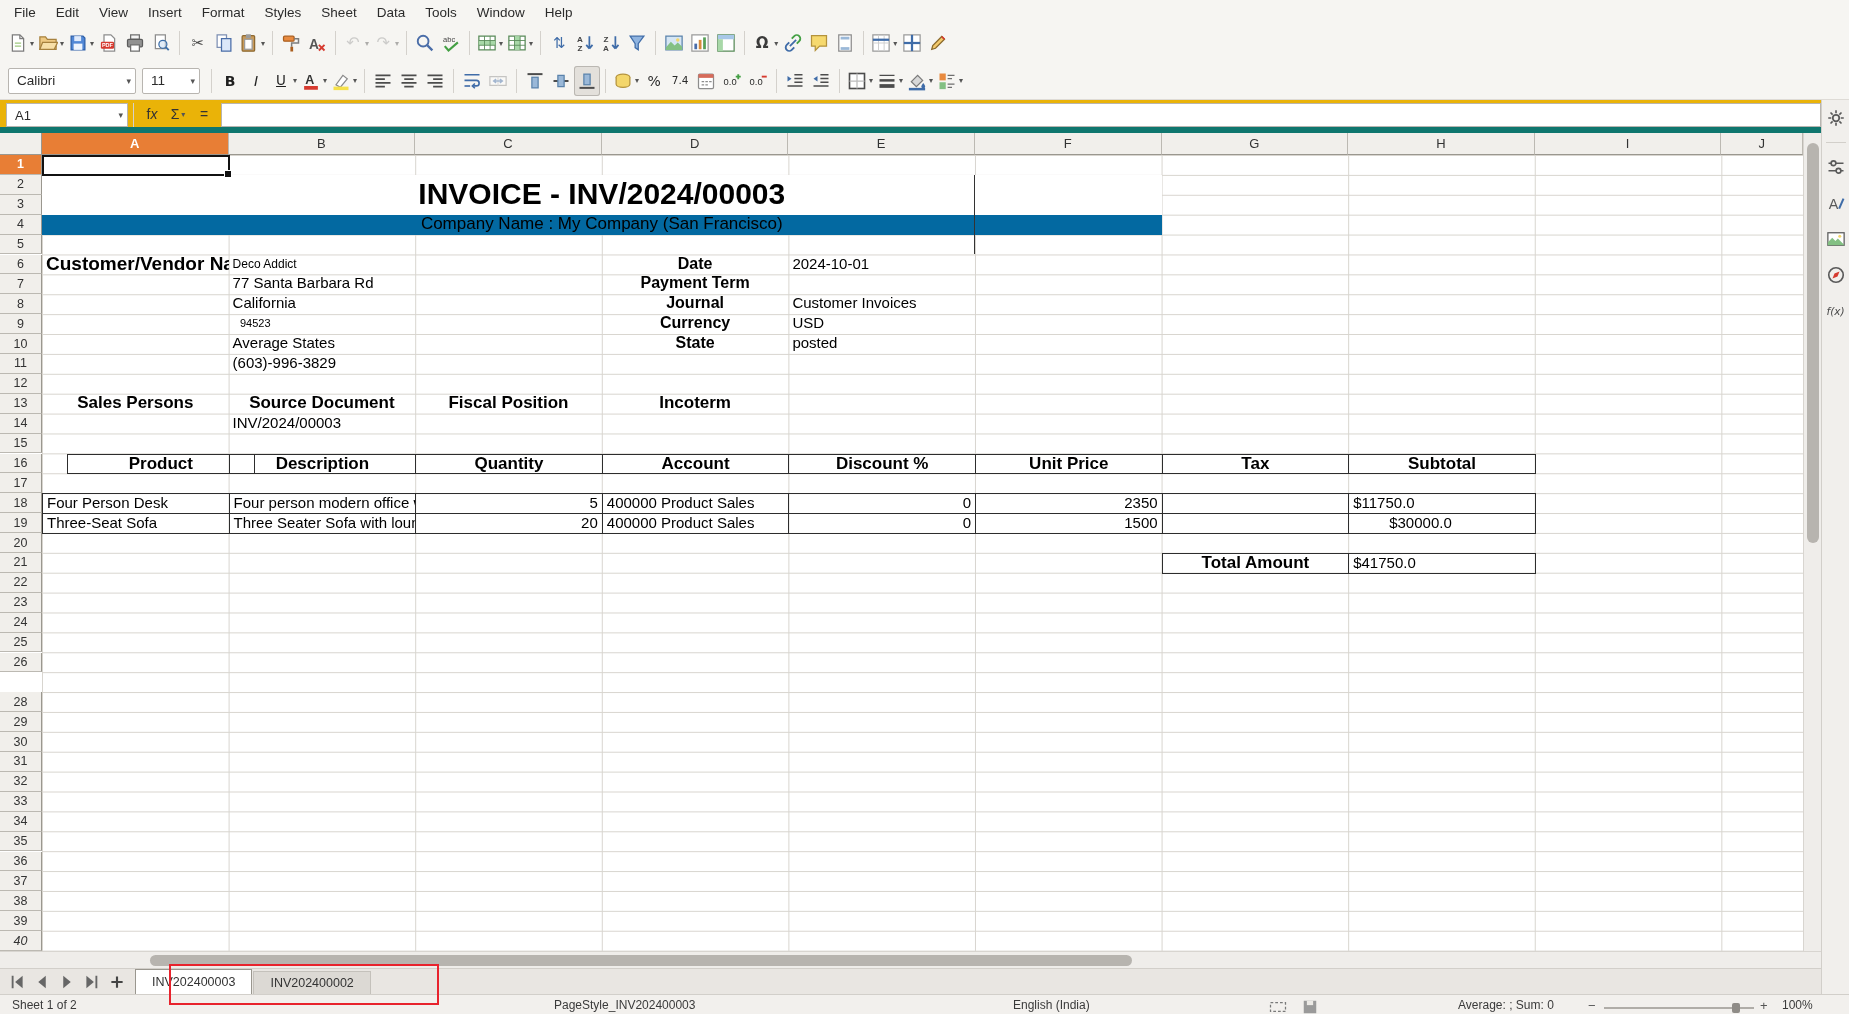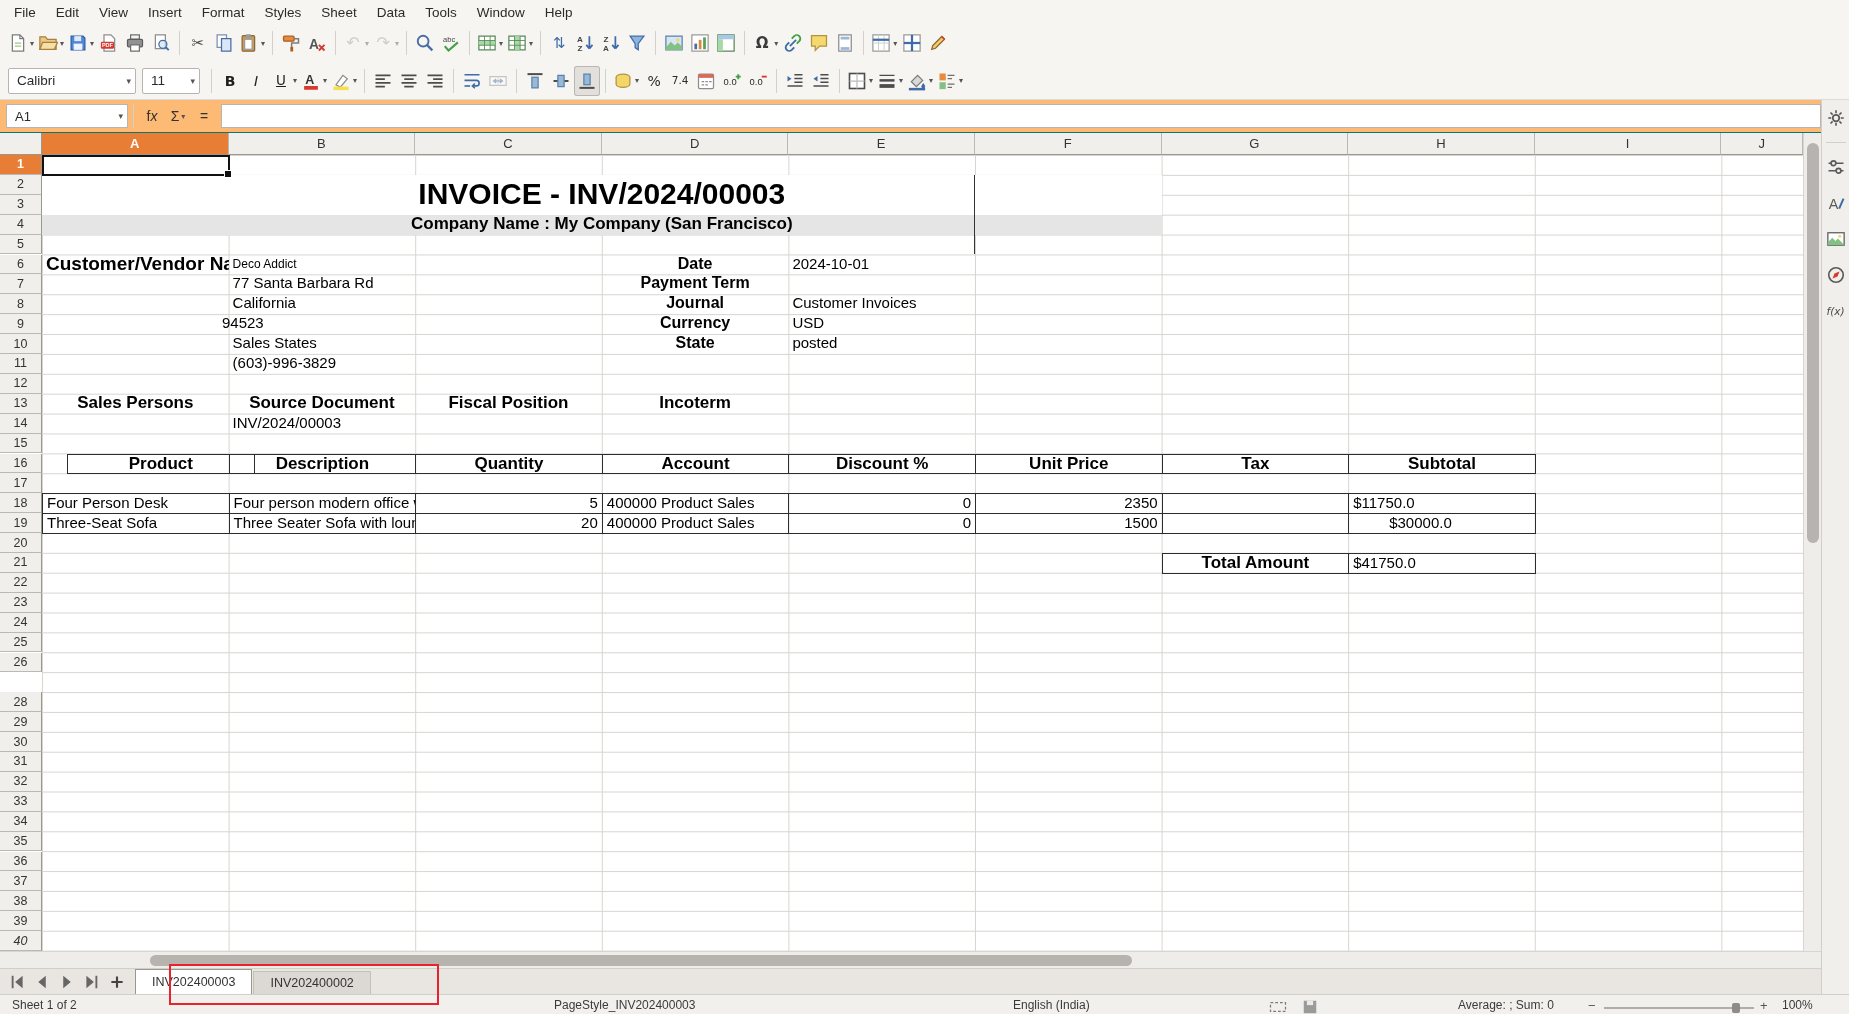--- a/index.html
+++ b/index.html
@@ -18,21 +18,21 @@
   .ticon{width:20px;height:20px;display:flex;align-items:center;justify-content:center}
   .tg{font-family:"DejaVu Sans",sans-serif;line-height:1}
   .dd{font-size:8px;color:#555;margin-left:2px}
   .tsep{width:1px;height:24px;background:#d4d1cc;margin:0 5px;flex:none}
   .combo{height:26px;background:#fff;border:1px solid #b8b5b0;border-radius:2px;display:flex;align-items:center;padding:0 4px 0 8px;margin-right:6px}
   .combo-val{font-size:13.5px;flex:1;white-space:nowrap;overflow:hidden}
   .combo-dd{font-size:9px;color:#555;padding-left:6px}
   #font-name-combo{width:128px}
   #font-size-combo{width:58px}
   
-  #formulabar{position:absolute;left:0;top:100px;width:100%;height:33px;background:#fdba74;display:flex;align-items:center;padding:0 6px;border-bottom:1px solid #0f766e}
+  #formulabar{position:absolute;left:0;top:100px;width:100%;height:33px;background:#eab308;display:flex;align-items:flex-end;padding:0 6px;border-bottom:6px solid #0f766e}
   #namebox{width:122px;height:24px;background:#fff;border:1px solid #b8b5b0;display:flex;align-items:center;padding:0 4px 0 8px;font-size:13px}
   #namebox .nb-val{flex:1}
   .fbtn{width:26px;height:26px;display:flex;align-items:center;justify-content:center;font-size:14px;color:#333;border-radius:3px}
   .fxi i{font-style:italic}
   #formula-input{flex:1;height:24px;background:#fff;border:1px solid #b8b5b0;margin-left:4px;font-size:13px;padding:2px 6px}
   #expand-fb{width:22px;text-align:center;font-size:9px;color:#555}
   
   #sheet{position:absolute;left:0;top:133px;width:1803px;height:818px;background:#fff;overflow:hidden}
   .corner{position:absolute;left:0;top:0;width:42px;height:22px;background:#f1efeb;border-right:1px solid #9a978f;border-bottom:1px solid #9a978f}
   .colhdr{position:absolute;display:flex;align-items:center;justify-content:center;background:#f1efeb;border-right:1px solid #bcb9b2;border-bottom:1px solid #9a978f;font-size:13px;color:#333}
@@ -642,34 +642,34 @@
     <div class="rowhdr" style="left: 0px; top: 658.8px; width: 42px; height: 19.9px;">33</div>
     <div class="rowhdr" style="left: 0px; top: 678.7px; width: 42px; height: 19.9px;">34</div>
     <div class="rowhdr" style="left: 0px; top: 698.6px; width: 42px; height: 19.9px;">35</div>
     <div class="rowhdr" style="left: 0px; top: 718.5px; width: 42px; height: 19.9px;">36</div>
     <div class="rowhdr" style="left: 0px; top: 738.4px; width: 42px; height: 19.9px;">37</div>
     <div class="rowhdr" style="left: 0px; top: 758.3px; width: 42px; height: 19.9px;">38</div>
     <div class="rowhdr" style="left: 0px; top: 778.2px; width: 42px; height: 19.9px;">39</div>
     <div class="rowhdr" style="left: 0px; top: 798.1px; width: 42px; height: 19.9px; font-style: italic;">40</div>
     <div class="gridlines" style="left: 42px; top: 22px; width: 1761px; height: 796px;"></div>
     <div class="cell" style="left: 42px; top: 41.9px; width: 1119.6px; height: 39.8px; font-size: 30px; font-weight: bold; text-align: center; background: rgb(255, 255, 255); line-height: 38.8px;">INVOICE - INV/2024/00003</div>
-    <div class="cell" style="left: 42px; top: 81.7px; width: 1119.6px; height: 19.9px; font-size: 17px; font-weight: bold; text-align: center; background: #e5e5e5; line-height: 18.9px;">Company Name : My Company (San Francisco)</div>
+    <div class="cell" style="left: 42px; top: 81.7px; width: 1119.6px; height: 19.9px; font-size: 17px; font-weight: normal; text-align: center; background: #0369a1; line-height: 18.9px;">Company Name : My Company (San Francisco)</div>
     <div class="cell" style="left: 42px; top: 121.5px; width: 186.6px; height: 19.9px; font-size: 19px; font-weight: bold; text-align: center; line-height: 18.9px;">Customer/Vendor Name</div>
     <div class="cell" style="left: 228.6px; top: 121.5px; width: 186.6px; height: 19.9px; font-size: 12px; text-align: left; line-height: 18.9px;">Deco Addict</div>
     <div class="cell" style="left: 601.8px; top: 121.5px; width: 186.6px; height: 19.9px; font-size: 16px; font-weight: bold; text-align: center; line-height: 18.9px;">Date</div>
     <div class="cell" style="left: 788.4px; top: 121.5px; width: 186.6px; height: 19.9px; font-size: 15px; text-align: left; line-height: 18.9px;">2024-10-01</div>
     <div class="cell" style="left: 228.6px; top: 141.4px; width: 186.6px; height: 19.9px; font-size: 15px; text-align: left; line-height: 18.9px;">77 Santa Barbara Rd</div>
     <div class="cell" style="left: 601.8px; top: 141.4px; width: 186.6px; height: 19.9px; font-size: 16px; font-weight: bold; text-align: center; line-height: 18.9px;">Payment Term</div>
     <div class="cell" style="left: 228.6px; top: 161.3px; width: 186.6px; height: 19.9px; font-size: 15px; text-align: left; line-height: 18.9px;">California</div>
     <div class="cell" style="left: 601.8px; top: 161.3px; width: 186.6px; height: 19.9px; font-size: 16px; font-weight: bold; text-align: center; line-height: 18.9px;">Journal</div>
     <div class="cell" style="left: 788.4px; top: 161.3px; width: 186.6px; height: 19.9px; font-size: 15px; text-align: left; line-height: 18.9px;">Customer Invoices</div>
-    <div class="cell" style="left: 218px; top: 181.2px; width: 186.6px; height: 19.9px; font-size: 15px; text-align: left; line-height: 18.9px;">94523</div>
+    <div class="cell" style="left: 236px; top: 181.2px; width: 186.6px; height: 19.9px; font-size: 11px; text-align: left; line-height: 18.9px;">94523</div>
     <div class="cell" style="left: 601.8px; top: 181.2px; width: 186.6px; height: 19.9px; font-size: 16px; font-weight: bold; text-align: center; line-height: 18.9px;">Currency</div>
     <div class="cell" style="left: 788.4px; top: 181.2px; width: 186.6px; height: 19.9px; font-size: 15px; text-align: left; line-height: 18.9px;">USD</div>
-    <div class="cell" style="left: 228.6px; top: 201.1px; width: 186.6px; height: 19.9px; font-size: 15px; text-align: left; line-height: 18.9px;">Sales States</div>
+    <div class="cell" style="left: 228.6px; top: 201.1px; width: 186.6px; height: 19.9px; font-size: 15px; text-align: left; line-height: 18.9px;">Average States</div>
     <div class="cell" style="left: 601.8px; top: 201.1px; width: 186.6px; height: 19.9px; font-size: 16px; font-weight: bold; text-align: center; line-height: 18.9px;">State</div>
     <div class="cell" style="left: 788.4px; top: 201.1px; width: 186.6px; height: 19.9px; font-size: 15px; text-align: left; line-height: 18.9px;">posted</div>
     <div class="cell" style="left: 228.6px; top: 221px; width: 186.6px; height: 19.9px; font-size: 15px; text-align: left; line-height: 18.9px;">(603)-996-3829</div>
     <div class="cell" style="left: 42px; top: 260.8px; width: 186.6px; height: 19.9px; font-size: 17px; font-weight: bold; text-align: center; line-height: 18.9px;">Sales Persons</div>
     <div class="cell" style="left: 228.6px; top: 260.8px; width: 186.6px; height: 19.9px; font-size: 17px; font-weight: bold; text-align: center; line-height: 18.9px;">Source Document</div>
     <div class="cell" style="left: 415.2px; top: 260.8px; width: 186.6px; height: 19.9px; font-size: 17px; font-weight: bold; text-align: center; line-height: 18.9px;">Fiscal Position</div>
     <div class="cell" style="left: 601.8px; top: 260.8px; width: 186.6px; height: 19.9px; font-size: 17px; font-weight: bold; text-align: center; line-height: 18.9px;">Incoterm</div>
     <div class="cell" style="left: 228.6px; top: 280.7px; width: 186.6px; height: 19.9px; font-size: 15px; text-align: left; line-height: 18.9px;">INV/2024/00003</div>
     <div class="cell bordered" style="left: 42px; top: 320.5px; width: 187.6px; height: 20.9px; font-size: 17px; font-weight: bold; text-align: center; line-height: 17.9px; margin-left: 25px;">Product</div>
     <div class="cell bordered" style="left: 228.6px; top: 320.5px; width: 187.6px; height: 20.9px; font-size: 17px; font-weight: bold; text-align: center; line-height: 17.9px;">Description</div>

